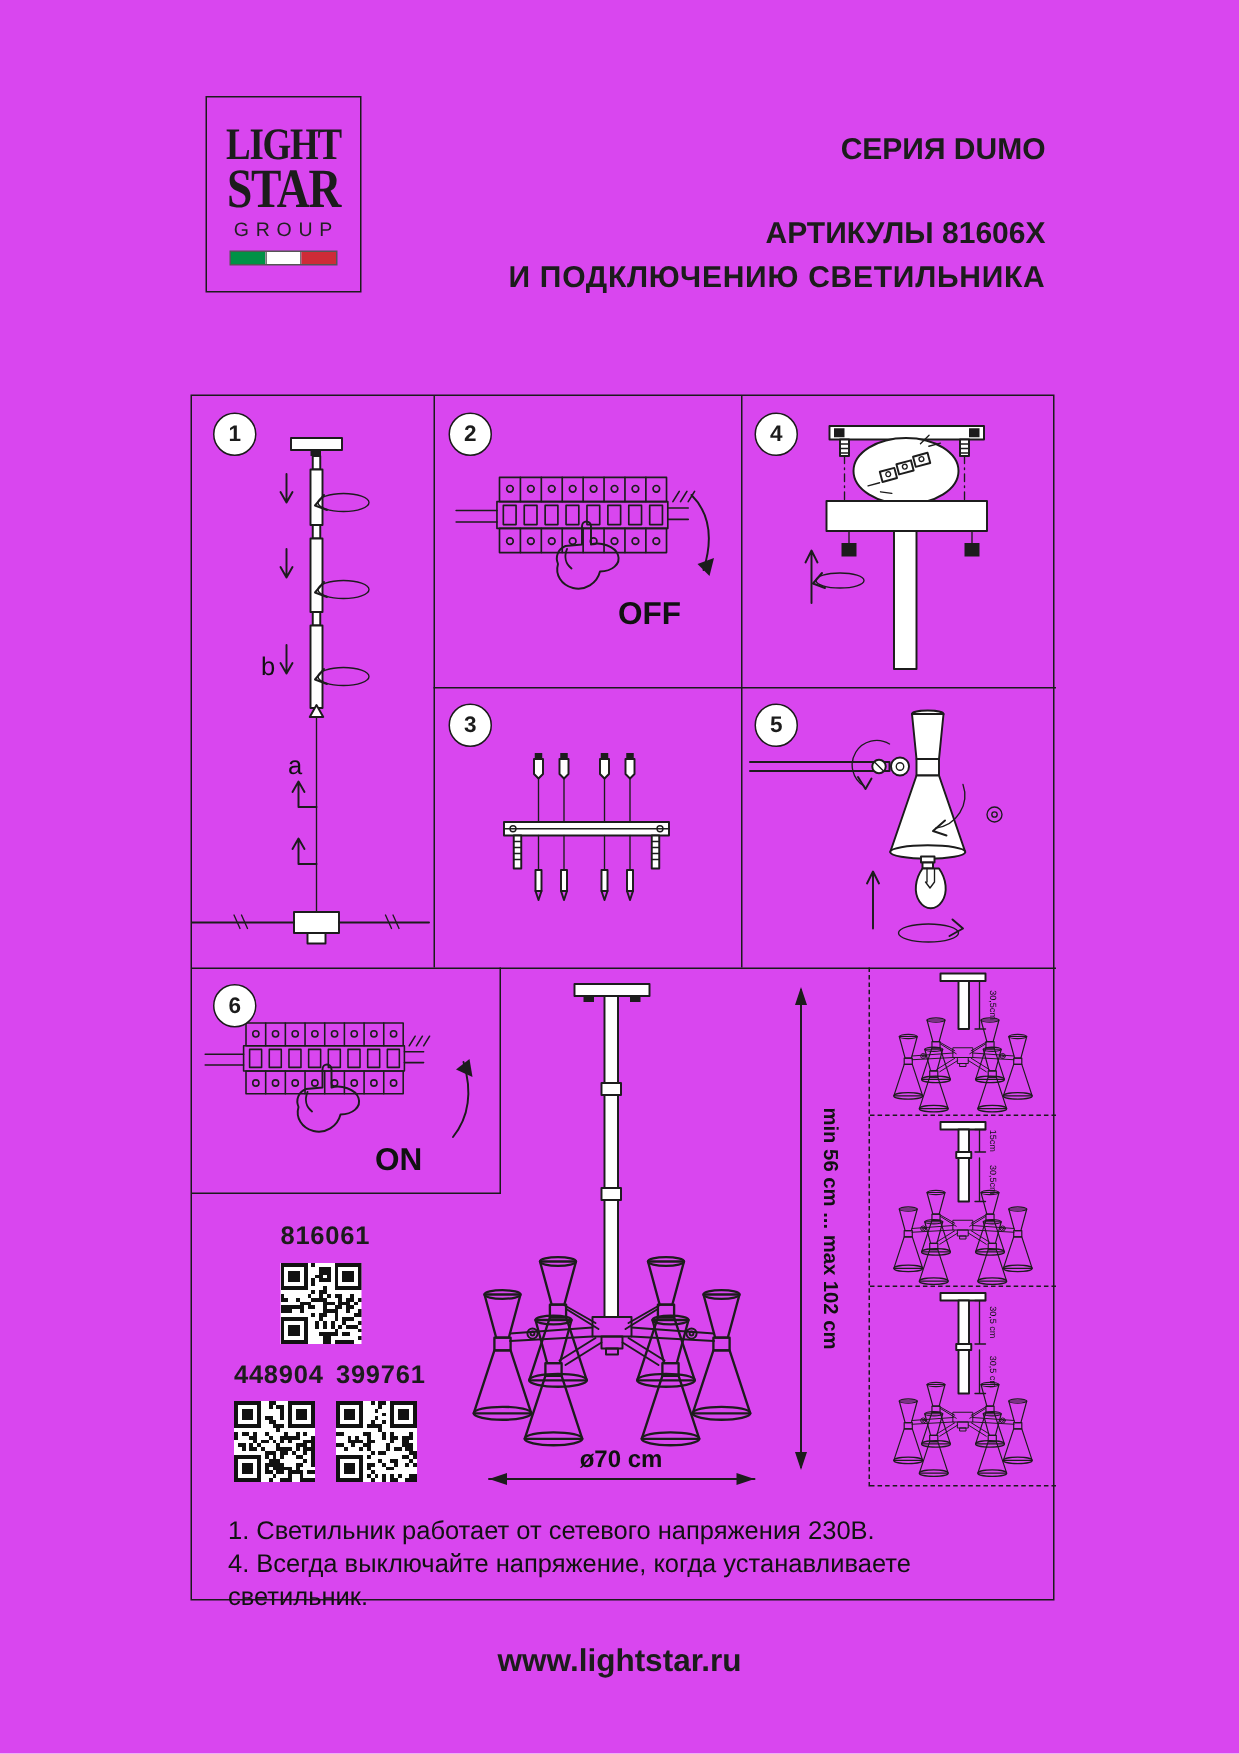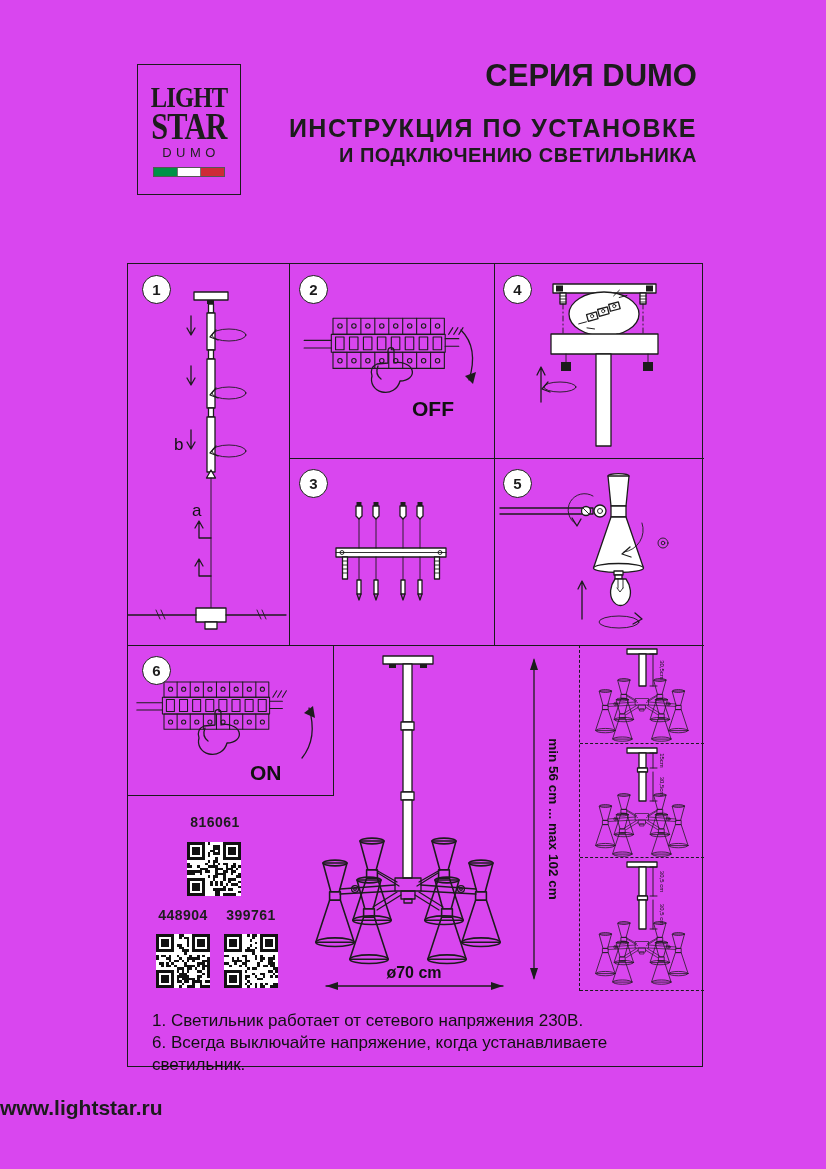--- a/index.html
+++ b/index.html
@@ -9,21 +9,21 @@
   .logo-box{position:absolute;left:137px;top:64px;width:104px;height:131px;
             border:1.5px solid #1c1c1c;text-align:center;box-sizing:border-box;padding-top:18px;}
   .logo-w1{font-family:"Liberation Serif",serif;font-weight:bold;font-size:30px;line-height:27px;
            transform:scaleX(.82);letter-spacing:-1px;}
   .logo-w2{font-family:"Liberation Serif",serif;font-weight:bold;font-size:37px;line-height:33px;
            transform:scaleX(.82);letter-spacing:-1px;}
   .logo-w3{font-size:13px;letter-spacing:4.5px;line-height:16px;margin-top:2px;margin-left:4px;color:#222;}
   .flag{width:70px;height:8px;margin:6px auto 0;display:flex;border:1px solid #555;box-sizing:content-box;}
   .flag div{flex:1;height:100%;}
   .hdr{position:absolute;right:129px;top:60px;text-align:right;}
-  .hdr-line{font-size:31px;font-weight:bold;line-height:32px;white-space:nowrap;}
+  .hdr-line{font-size:20px;font-weight:bold;line-height:32px;white-space:nowrap;margin-top:24px;}
   .hdr-title{margin-top:23px;font-size:25px;font-weight:bold;line-height:27px;
              letter-spacing:1.5px;white-space:nowrap;}
   .hdr-title2{font-size:20px;font-weight:bold;line-height:27px;letter-spacing:.5px;white-space:nowrap;}
   
   .board{position:absolute;left:127px;top:263px;width:576px;height:804px;
          border:1.6px solid #1b1b1b;box-sizing:border-box;}
   .vline,.hline{position:absolute;background:transparent;}
   .vline{border-left:1.6px solid #1b1b1b;width:0;}
   .hline{border-top:1.6px solid #1b1b1b;height:0;}
   .panel6{position:absolute;left:0;top:381px;width:206px;height:151px;
@@ -36,23 +36,23 @@
          background:#fff;z-index:3;}
   svg.draw{position:absolute;overflow:visible;stroke:#1c1c1c;fill:none;stroke-width:1.3;
            stroke-linejoin:round;stroke-linecap:round;}
   svg.draw .f{fill:#1c1c1c;stroke:none;}
   svg.draw .w{fill:#fff;}
   svg.draw .thin{stroke-width:.9;}
   svg.draw text{fill:#111;stroke:none;font-family:"Liberation Sans",sans-serif;font-weight:bold;}
   svg.draw text.plain{font-weight:normal;}
   
   .qr{position:absolute;background:#fff;}
-  .qr-label{position:absolute;text-align:center;font-size:14px;font-weight:bold;letter-spacing:.5px;}
+  .qr-label{position:absolute;text-align:center;font-size:17px;font-weight:bold;letter-spacing:.5px;}
   .notes{position:absolute;left:24px;top:746px;font-size:17px;line-height:22px;color:#111;}
-  .footer{position:absolute;left:0;top:1096px;width:100%;
+  .footer{position:absolute;left:0;top:1096px;width:100%;text-align:center;
           font-size:21px;font-weight:bold;}
 </style>
 </head>
 <body>
 
 <div class="page">
 
   <svg width="0" height="0" style="position:absolute" aria-hidden="true">
     <defs>
       <g id="sym-shade">
@@ -116,31 +116,31 @@
       <g id="sym-hand">
         <path class="w" d="M-3,1 L-3,-11 C-3,-15.5 3,-15.5 3,-11 L3,1 C9,-1 19,2 21,8 C23,14 17,19 9,19 C7,27 -1,32 -9,30 C-17,28 -21,21 -19,14 C-21,9 -19,4 -14,2 Z"></path>
         <path class="thin" d="M-13,4 C-15,9 -14,14 -10,17"></path>
       </g>
     </defs>
   </svg>
 
   <div class="logo-box">
     <div class="logo-w1">LIGHT</div>
     <div class="logo-w2">STAR</div>
-    <div class="logo-w3">DUMO</div>
+    <div class="logo-w3">GROUP</div>
     <div class="flag">
       <div style="background:#009246"></div>
       <div style="background:#ffffff;border-left:1px solid #777;border-right:1px solid #777"></div>
       <div style="background:#ce2b37"></div>
     </div>
   </div>
 
   <div class="hdr">
     <div class="hdr-line">СЕРИЯ DUMO</div>
-    <div class="hdr-title">ИНСТРУКЦИЯ ПО УСТАНОВКЕ</div>
+    <div class="hdr-line">АРТИКУЛЫ 81606X</div>
     <div class="hdr-title2">И ПОДКЛЮЧЕНИЮ СВЕТИЛЬНИКА</div>
   </div>
 
   <div class="board">
 
     <div class="vline" style="left:161px;top:0;height:381px"></div>
     <div class="vline" style="left:366px;top:0;height:381px"></div>
     <div class="hline" style="left:161px;top:194px;width:415px"></div>
     <div class="hline" style="left:0;top:381px;width:576px"></div>
     <div class="panel6"></div>
@@ -713,18 +713,18 @@
           <rect x="12" y="20" width="1" height="1" fill="#111"></rect>
           <rect x="14" y="20" width="1" height="1" fill="#111"></rect>
           <rect x="15" y="20" width="1" height="1" fill="#111"></rect>
           <rect x="18" y="20" width="1" height="1" fill="#111"></rect>
           <rect x="19" y="20" width="1" height="1" fill="#111"></rect>
           <rect x="20" y="20" width="1" height="1" fill="#111"></rect>
         </svg></div>
 
     <div class="notes">
       <div>1. Светильник работает от сетевого напряжения 230В.</div>
-      <div>6. Всегда выключайте напряжение, когда устанавливаете светильник.</div>
+      <div>4. Всегда выключайте напряжение, когда устанавливаете светильник.</div>
     </div>
   </div>
 
   <div class="footer">www.lightstar.ru</div>
 </div>
 
 </body></html>

